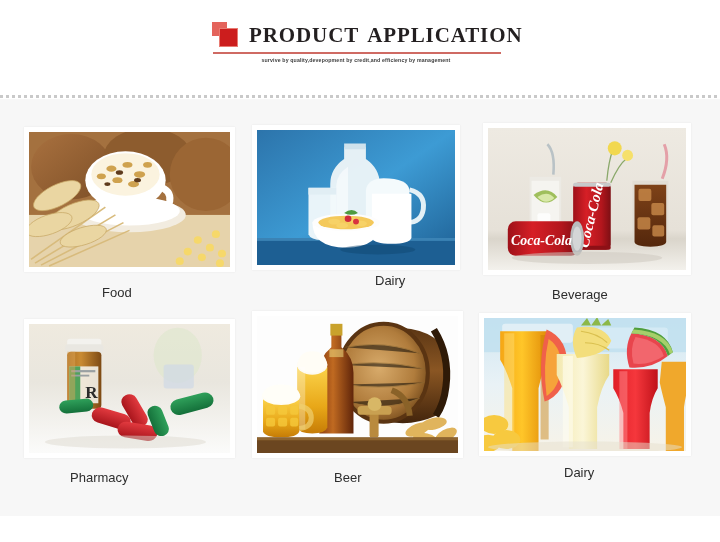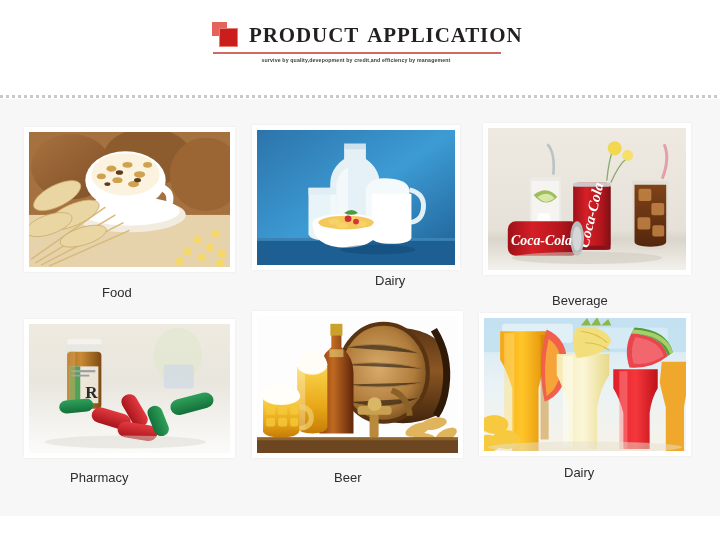--- a/index.html
+++ b/index.html
@@ -138,21 +138,21 @@
     white-space: nowrap;
     font-family: "Liberation Sans", sans-serif;
   }
 
   
   .card-food     { left: 24px;  top: 28px;  width: 211px; height: 145px; }
   .lbl-food      { left: 102px; top: 186px; }
   .card-dairy    { left: 252px; top: 26px;  width: 208px; height: 145px; }
   .lbl-dairy     { left: 331px; top: 174px; margin-left: 44px; }
   .card-beverage { left: 483px; top: 24px;  width: 208px; height: 152px; }
-  .lbl-beverage  { left: 552px; top: 194px; }
+  .lbl-beverage  { left: 552px; top: 188px; }
 
   .card-pharmacy { left: 24px;  top: 220px; width: 211px; height: 139px; }
   .lbl-pharmacy  { left: 70px;  top: 371px; }
   .card-beer     { left: 252px; top: 212px; width: 211px; height: 147px; }
   .lbl-beer      { left: 334px; top: 371px; text-align: right; }
   .card-drinks   { left: 479px; top: 214px; width: 212px; height: 143px; }
   .lbl-drinks    { left: 564px; top: 366px; }
 
   svg.photo { display:block; width:100%; height:100%; }
 </style>

